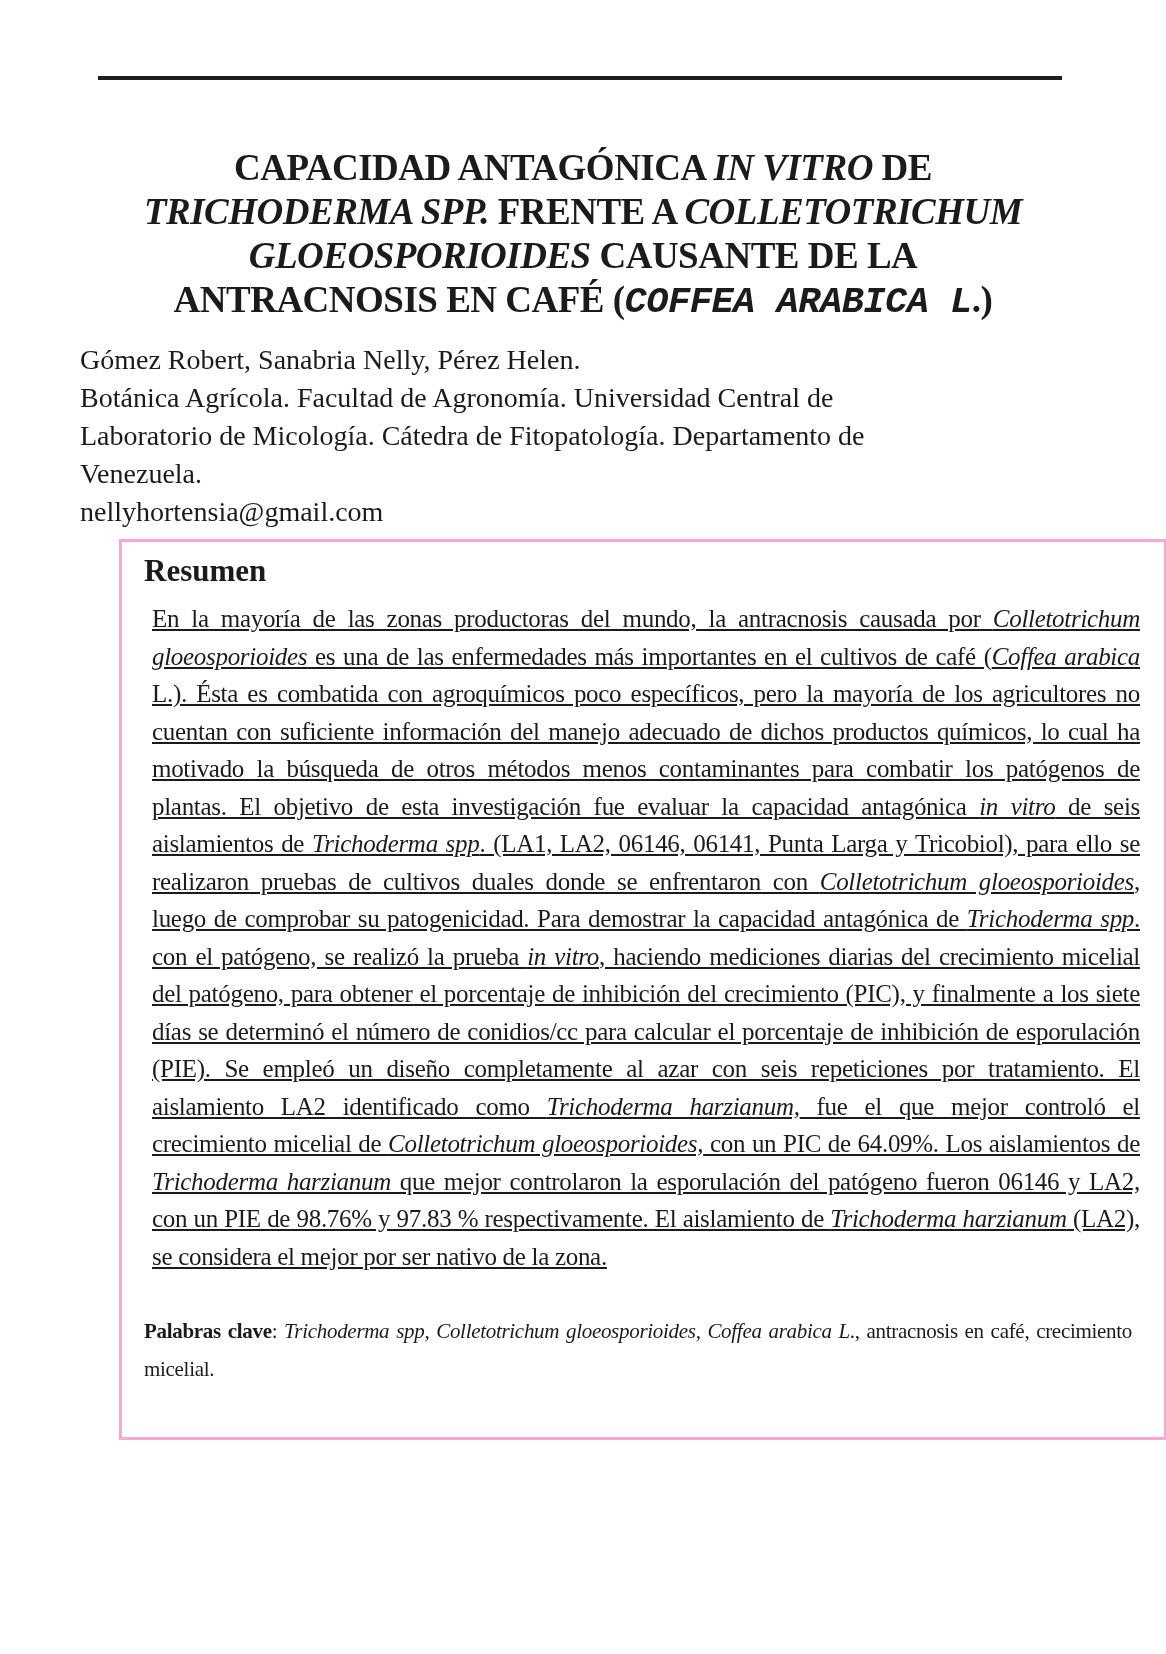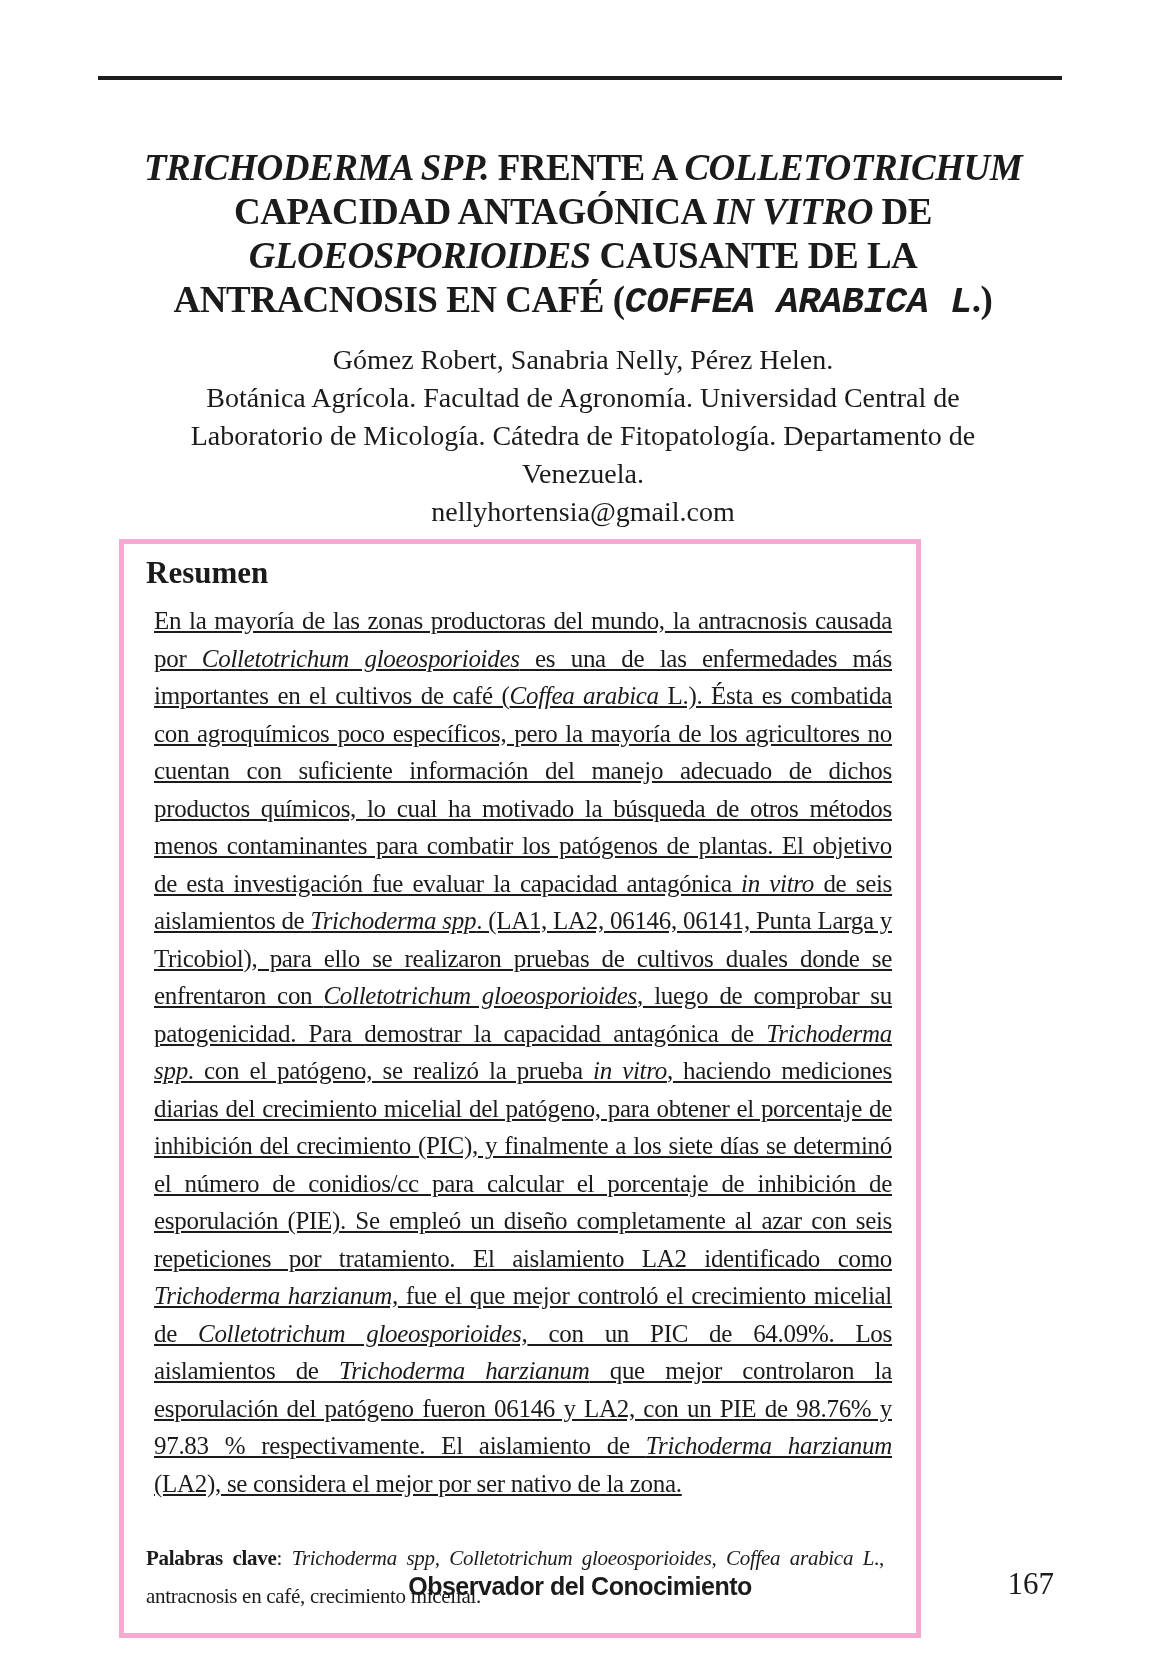--- a/index.html
+++ b/index.html
@@ -23,31 +23,30 @@
     left: 60px; right: 60px; top: 146px;
     text-align: center;
     font-weight: bold;
     font-size: 37px;
     line-height: 44px;
     letter-spacing: -0.5px;
   }
   .byline-block {
     position: absolute;
     left: 80px; right: 80px; top: 341px;
-    text-align: center;
     font-size: 28px;
     line-height: 38px;
   }
   .abstract-box {
     position: absolute;
     left: 119px; top: 539px;
-    width: 802px;
+    width: 1048px;
     min-height: 901px;
     box-sizing: border-box;
-    border: 5px solid #f9a8d4;
+    border: 3px solid #f9a8d4;
     padding: 8px 16px 18px 22px;
   }
   .abstract-heading {
     font-size: 31px;
     font-weight: bold;
     line-height: 42px;
     margin: 0;
   }
   .abstract-body {
     font-size: 25px;
@@ -86,38 +85,34 @@
   }
 </style>
 </head>
 <body>
 
 <div class="page">
 
   <div class="top-rule"></div>
 
   <div class="title-block">
+    <div><span>CAPACIDAD ANTAGÓNICA </span><span style="font-style: italic;">IN VITRO</span><span> DE</span></div>
     <div><span style="font-style: italic;">TRICHODERMA SPP.</span><span> FRENTE A </span><span style="font-style: italic;">COLLETOTRICHUM</span></div>
-    <div><span>CAPACIDAD ANTAGÓNICA </span><span style="font-style: italic;">IN VITRO</span><span> DE</span></div>
     <div><span style="font-style: italic;">GLOEOSPORIOIDES</span><span> CAUSANTE DE LA</span></div>
     <div><span>ANTRACNOSIS EN CAFÉ (</span><span style="font-style: italic; font-family: Liberation Mono, monospace;">COFFEA ARABICA L</span><span>.)</span></div>
   </div>
 
   <div class="byline-block">
     <div>Gómez Robert, Sanabria Nelly, Pérez Helen.</div>
     <div>Botánica Agrícola. Facultad de Agronomía. Universidad Central de</div>
     <div>Laboratorio de Micología. Cátedra de Fitopatología. Departamento de</div>
     <div>Venezuela.</div>
     <div>nellyhortensia@gmail.com</div>
   </div>
 
   <div class="abstract-box">
     <h2 class="abstract-heading">Resumen</h2>
     <p class="abstract-body"><span>En la mayoría de las zonas productoras del mundo, la antracnosis causada por </span><span style="font-style: italic;">Colletotrichum gloeosporioides</span><span> es una de las enfermedades más importantes en el cultivos de café (</span><span style="font-style: italic;">Coffea arabica</span><span> L.). Ésta es combatida con agroquímicos poco específicos, pero la mayoría de los agricultores no cuentan con suficiente información del manejo adecuado de dichos productos químicos, lo cual ha motivado la búsqueda de otros métodos menos contaminantes para combatir los patógenos de plantas. El objetivo de esta investigación fue evaluar la capacidad antagónica </span><span style="font-style: italic;">in vitro</span><span> de seis aislamientos de </span><span style="font-style: italic;">Trichoderma spp</span><span>. (LA1, LA2, 06146, 06141, Punta Larga y Tricobiol), para ello se realizaron pruebas de cultivos duales donde se enfrentaron con </span><span style="font-style: italic;">Colletotrichum gloeosporioides</span><span>, luego de comprobar su patogenicidad. Para demostrar la capacidad antagónica de </span><span style="font-style: italic;">Trichoderma spp</span><span>. con el patógeno, se realizó la prueba </span><span style="font-style: italic;">in vitro</span><span>, haciendo mediciones diarias del crecimiento micelial del patógeno, para obtener el porcentaje de inhibición del crecimiento (PIC), y finalmente a los siete días se determinó el número de conidios/cc para calcular el porcentaje de inhibición de esporulación (PIE). Se empleó un diseño completamente al azar con seis repeticiones por tratamiento. El aislamiento LA2 identificado como </span><span style="font-style: italic;">Trichoderma harzianum,</span><span> fue el que mejor controló el crecimiento micelial de </span><span style="font-style: italic;">Colletotrichum gloeosporioides,</span><span> con un PIC de 64.09%. Los aislamientos de </span><span style="font-style: italic;">Trichoderma harzianum</span><span> que mejor controlaron la esporulación del patógeno fueron 06146 y LA2, con un PIE de 98.76% y 97.83 % respectivamente. El aislamiento de </span><span style="font-style: italic;">Trichoderma harzianum</span><span> (LA2), se considera el mejor por ser nativo de la zona.</span></p>
     <p class="keywords"><span style="font-weight: bold;">Palabras clave</span><span>: </span><span style="font-style: italic;">Trichoderma spp, Colletotrichum gloeosporioides, Coffea arabica L</span><span>., antracnosis en café, crecimiento micelial.</span></p>
   </div>
 
-  <div class="footer">
-    <span class="journal-name">Observador del Conocimiento</span>
-    <span class="page-number">167</span>
-  </div>
 
 </div>
 
 </body></html>

